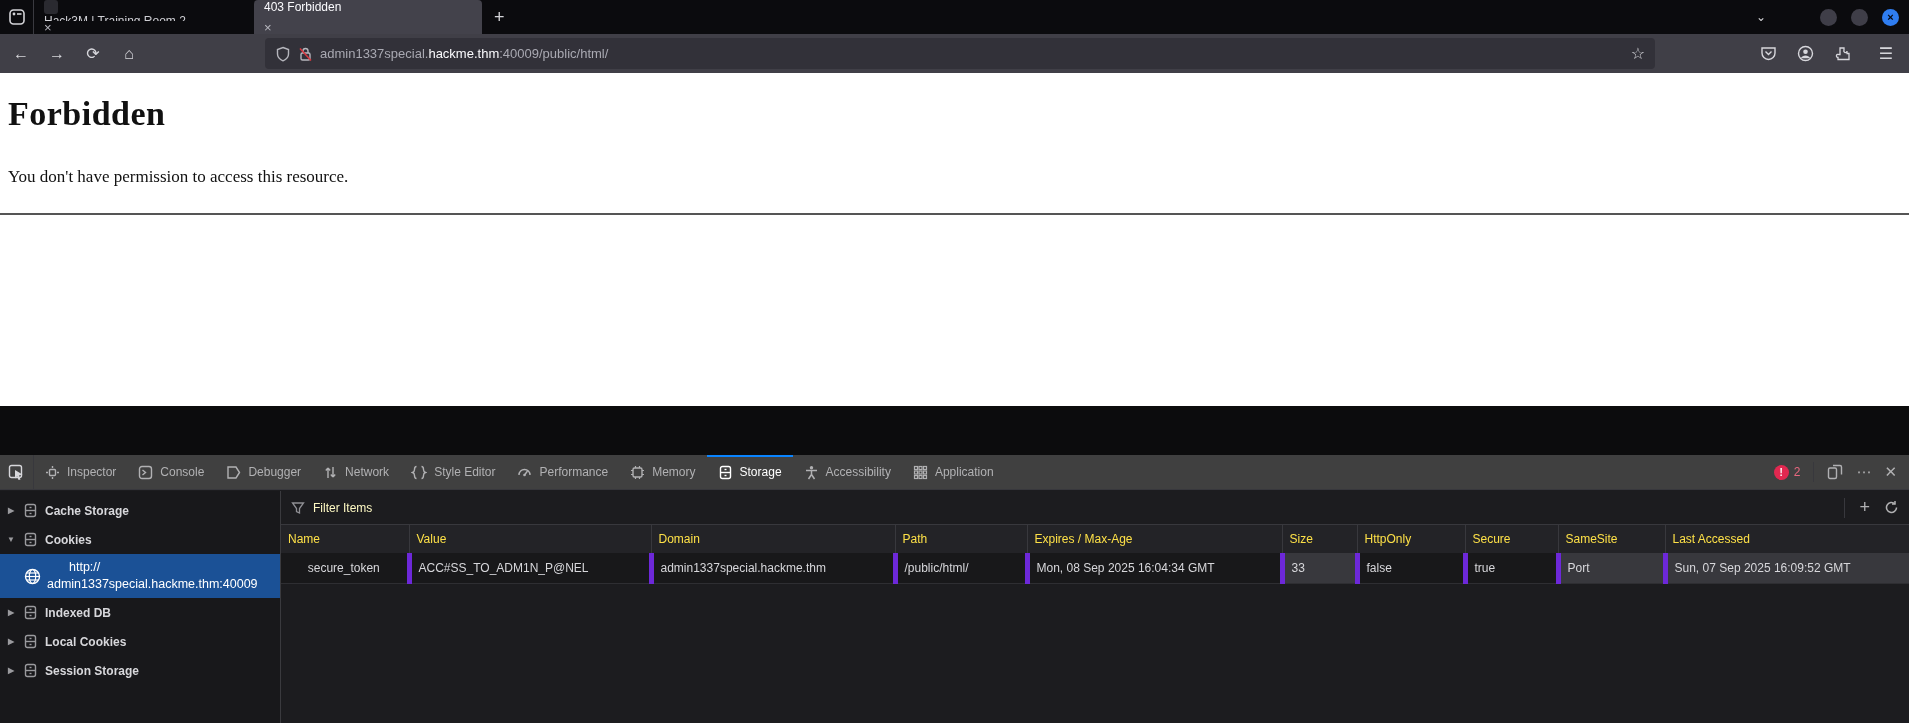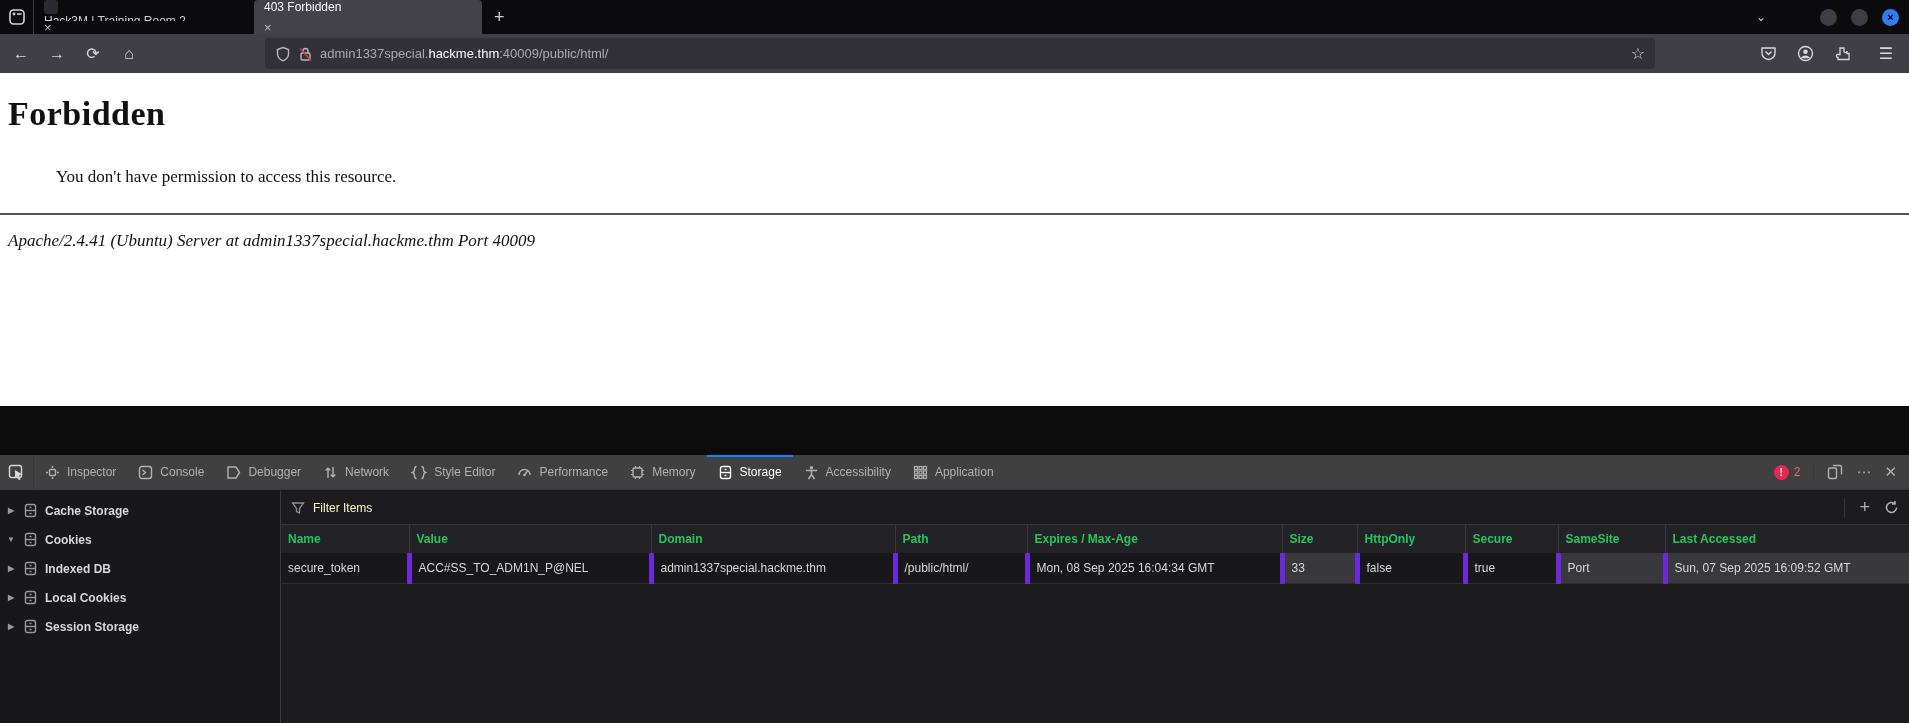--- a/index.html
+++ b/index.html
@@ -28,21 +28,21 @@
   .nav-btn { width:30px; height:30px; display:flex; align-items:center; justify-content:center; color:#d7d7dc; font-size:16px; margin-left:6px; }
   .urlbar { position:absolute; left:265px; top:4px; width:1390px; height:31px; background:#323139; border-radius:4px; display:flex; align-items:center; padding:12px 10px; gap:7px; }
   .url-text { font-size:13px; color:#a9a9b2; white-space:nowrap; overflow:hidden; flex:1; }
   .url-text b { color:#fbfbfe; font-weight:normal; }
   .star { color:#d7d7dc; font-size:16px; }
   .nav-right { position:absolute; right:8px; top:4px; height:31px; display:flex; align-items:center; gap:20px; }
 
   
   .page { position:absolute; left:0; top:73px; width:1909px; height:333px; background:#ffffff; font-family:"Liberation Serif", serif; color:#111; padding:0 8px; }
   .page h1 { font-size:34px; font-weight:bold; margin:22px 0 0 0; letter-spacing:0.5px; }
-  .page .msg { font-size:17px; margin-top:34px;margin-left:48px; }
+  .page .msg { font-size:17px; margin-top:34px; }
   .page hr { border:none; border-top:2px solid #555; margin:26px -8px 0 -8px; width:1909px; }
   .page .srv { font-size:17px; font-style:italic; margin-top:16px; }
 
   
   .devtools { position:absolute; left:0; top:455px; width:1909px; height:268px; background:#1c1c1f; color:#d7d7db; font-size:12px; }
   .dt-toolbar { position:absolute; left:0; top:0; width:1909px; height:35px; background:#404040; border-bottom:1px solid #38383d; display:flex; align-items:stretch; }
   .dt-pick { width:34px; display:flex; align-items:center; justify-content:center; border-right:1px solid #38383d; }
   .dt-tab { display:flex; align-items:center; gap:7px; padding:0 11px; color:#b1b1b3; position:relative; }
   .dt-tab svg { flex:0 0 auto; }
   .dt-tab.active { color:#ffffff; }
@@ -61,24 +61,24 @@
   .side-host { background:#1b5196; color:#ffffff; padding:5px 4px 5px 24px; display:flex; align-items:center; gap:6px; font-weight:normal; }
   .side-host .host-text { font-size:12.5px; line-height:17px; overflow:hidden; white-space:nowrap; }
   .side-host .l1 { padding-left:22px; }
 
   .dt-main { flex:1; display:flex; flex-direction:column; overflow:hidden; }
   .filter-row { height:34px; background:#1c1c1f; border-bottom:1px solid #38383d; display:flex; align-items:center; padding:0 10px; gap:8px; }
   .filter-input { color:#fef9c3; font-size:12px; flex:1; }
   .filter-actions { display:flex; align-items:center; gap:14px; }
 
   table.cookies { border-collapse:collapse; table-layout:fixed; width:1628px; }
-  table.cookies th { height:28px; background:#232327; color:#22c55e; font-weight:bold; text-align:left; font-size:12px; padding:0 7px; border-left:1px solid #38383d; white-space:nowrap; overflow:hidden; }
+  table.cookies th { height:28px; background:#232327; color:#fde047; font-weight:normal; text-align:left; font-size:12px; padding:0 7px; border-left:1px solid #38383d; white-space:nowrap; overflow:hidden; }
   table.cookies th:first-child { border-left:none; }
   table.cookies td { height:30px; background:#18181a; color:#d7d7db; font-size:12px; padding:0 7px; border-left:5px solid #6d28d9; border-bottom:1px solid #2e2e32; white-space:nowrap; overflow:hidden; }
-  table.cookies td:first-child { border-left:none; }
+  table.cookies td:first-child { border-left:none;text-align:center; }
   table.cookies td.hl { background:#38383d; }
 
   .col-name{width:128px}.col-value{width:242px}.col-domain{width:244px}.col-path{width:132px}
   .col-exp{width:255px}.col-size{width:75px}.col-http{width:108px}.col-sec{width:93px}
   .col-same{width:107px}.col-last{width:244px}
 
   svg { display:block; }
 </style>
 </head>
 <body>
@@ -142,21 +142,20 @@
         <path d="M6 3 h4 v2.2 a1.6 1.6 0 1 0 3 .8 V8.5 h2 v6 H4 v-2 a1.6 1.6 0 1 1 .8-3 H6 Z" fill="none" stroke="#d7d7dc" stroke-width="1.3"></path>
       </svg>
       <span class="nav-btn" style="margin:0">☰</span>
     </div>
   </div>
 
   <div class="page">
     <h1>Forbidden</h1>
     <div class="msg">You don't have permission to access this resource.</div>
     <hr>
-    <div class="srv">Apache/2.4.41 (Ubuntu) Server at admin1337special.hackme.thm Port 40009</div>
   </div>
 
   <div class="devtools">
     <div class="dt-toolbar">
       <div class="dt-pick">
         <svg width="17" height="17" viewBox="0 0 17 17">
           <rect x="1.5" y="1.5" width="12" height="12" rx="2" fill="none" stroke="#d7d7db" stroke-width="1.4"></rect>
           <path d="M7 6 L14.5 10.5 L11 11.5 L12.5 15.5 L10.5 16 L9.2 12.2 L7 14.5 Z" fill="#d7d7db"></path>
         </svg>
       </div>
@@ -275,20 +274,33 @@
         </div>
         <div class="side-item">
           <span class="tri">▼</span>
           <svg width="15" height="15" viewBox="0 0 15 15">
               <rect x="2.5" y="1.5" width="10" height="12" rx="2" fill="none" stroke="#9a9a9e" stroke-width="1.4"></rect>
               <line x1="2.5" y1="7.5" x2="12.5" y2="7.5" stroke="#9a9a9e" stroke-width="1.4"></line>
               <line x1="6.5" y1="4.5" x2="8.5" y2="4.5" stroke="#9a9a9e" stroke-width="1.4"></line>
               <line x1="6.5" y1="10.5" x2="8.5" y2="10.5" stroke="#9a9a9e" stroke-width="1.4"></line>
             </svg>
           <span>Cookies</span>
+        </div>
+        <div class="side-host">
+          <svg width="17" height="17" viewBox="0 0 17 17">
+            <circle cx="8.5" cy="8.5" r="7" fill="none" stroke="#ffffff" stroke-width="1.4"></circle>
+            <ellipse cx="8.5" cy="8.5" rx="3.2" ry="7" fill="none" stroke="#ffffff" stroke-width="1.2"></ellipse>
+            <line x1="1.5" y1="8.5" x2="15.5" y2="8.5" stroke="#ffffff" stroke-width="1.2"></line>
+            <line x1="2.5" y1="5" x2="14.5" y2="5" stroke="#ffffff" stroke-width="1.2"></line>
+            <line x1="2.5" y1="12" x2="14.5" y2="12" stroke="#ffffff" stroke-width="1.2"></line>
+          </svg>
+          <span class="host-text">
+            <span class="l1" style="display:block">http://</span>
+            <span style="display:block">admin1337special.hackme.thm:40009</span>
+          </span>
         </div>
         <div class="side-item">
           <span class="tri">▶</span>
           <svg width="15" height="15" viewBox="0 0 15 15">
               <rect x="2.5" y="1.5" width="10" height="12" rx="2" fill="none" stroke="#9a9a9e" stroke-width="1.4"></rect>
               <line x1="2.5" y1="7.5" x2="12.5" y2="7.5" stroke="#9a9a9e" stroke-width="1.4"></line>
               <line x1="6.5" y1="4.5" x2="8.5" y2="4.5" stroke="#9a9a9e" stroke-width="1.4"></line>
               <line x1="6.5" y1="10.5" x2="8.5" y2="10.5" stroke="#9a9a9e" stroke-width="1.4"></line>
             </svg>
           <span>Indexed DB</span>

